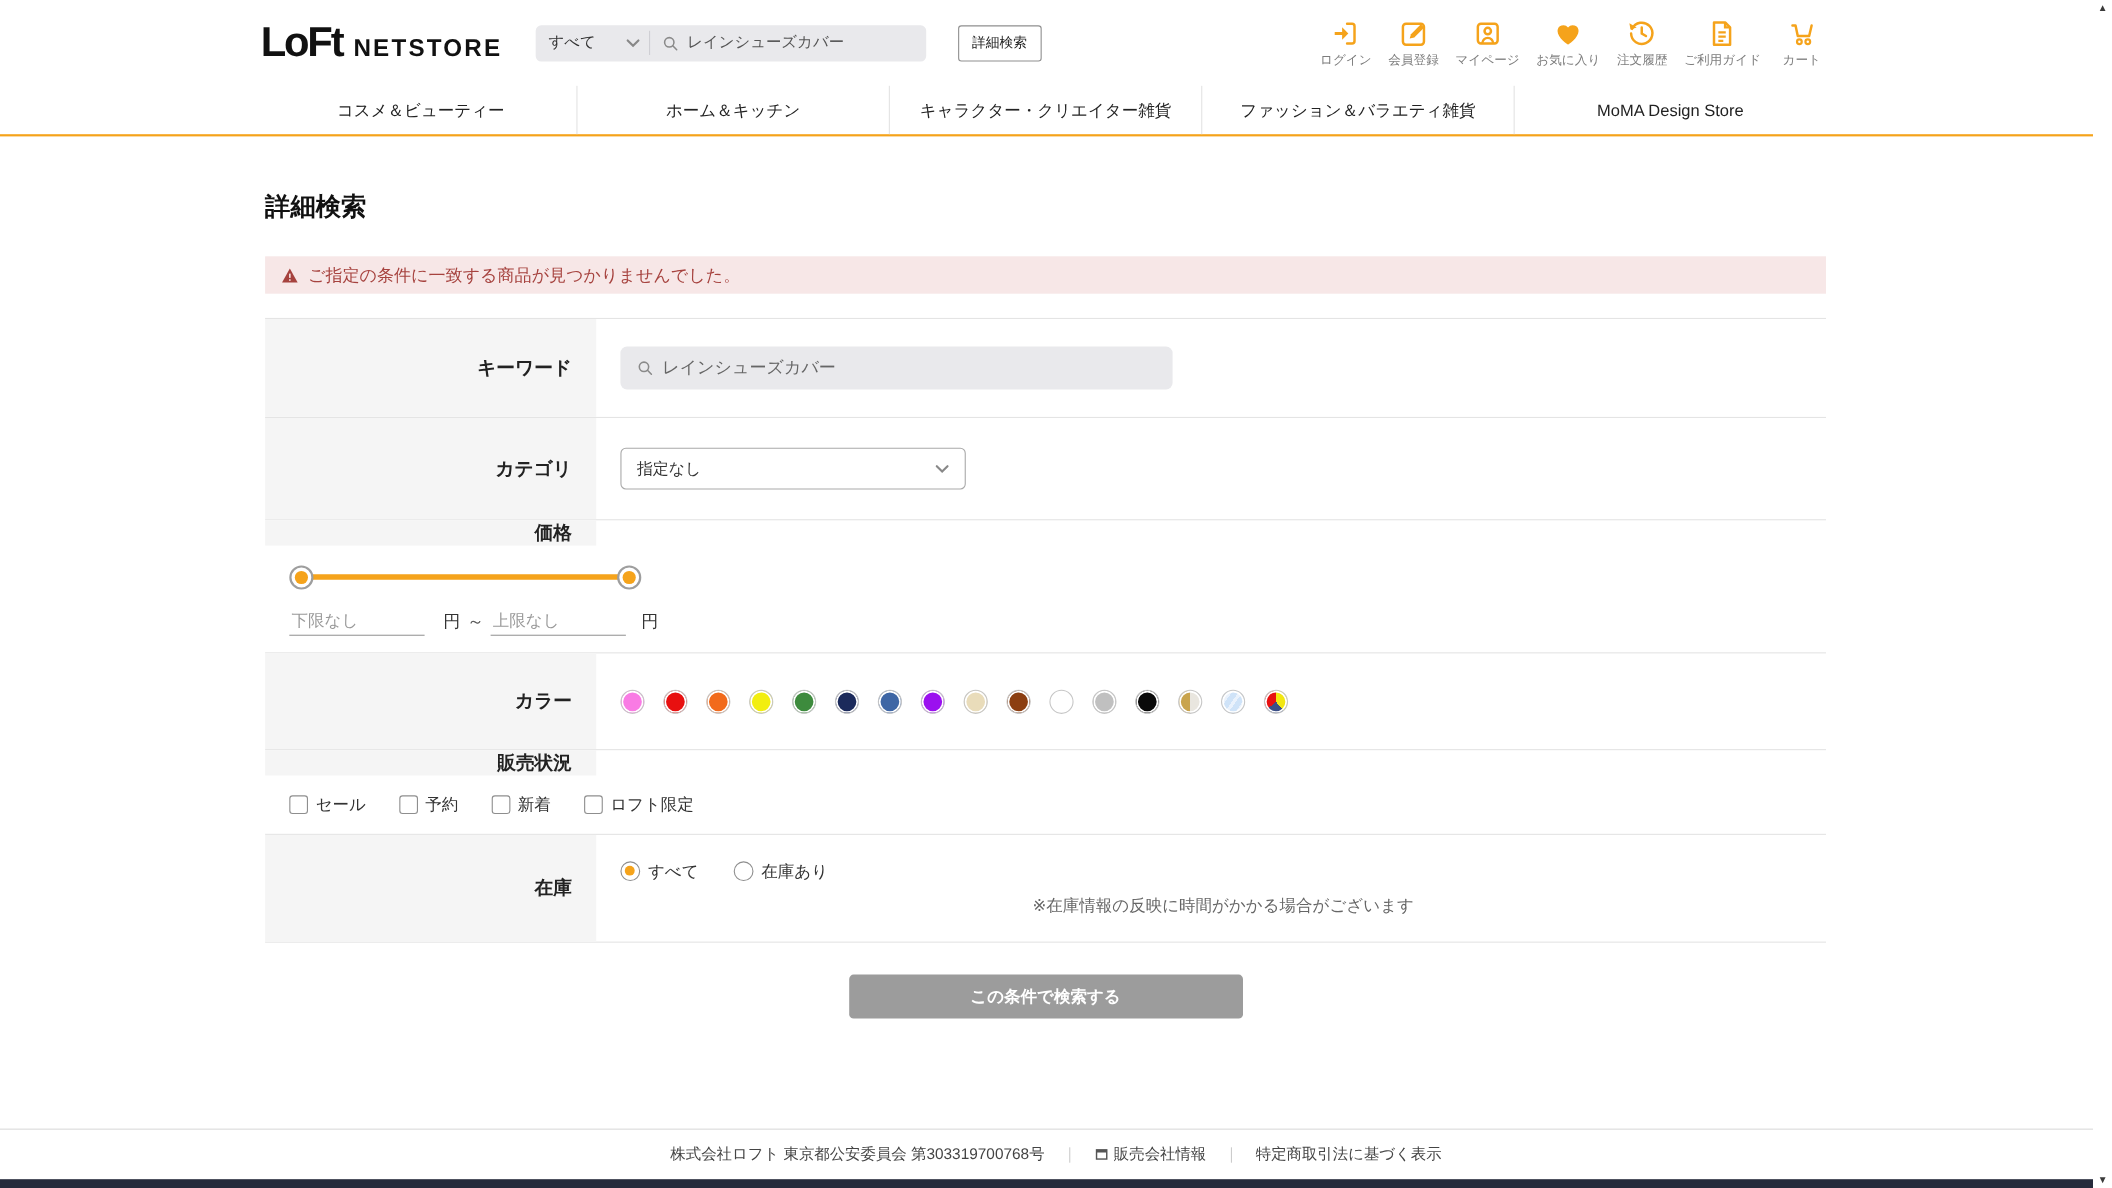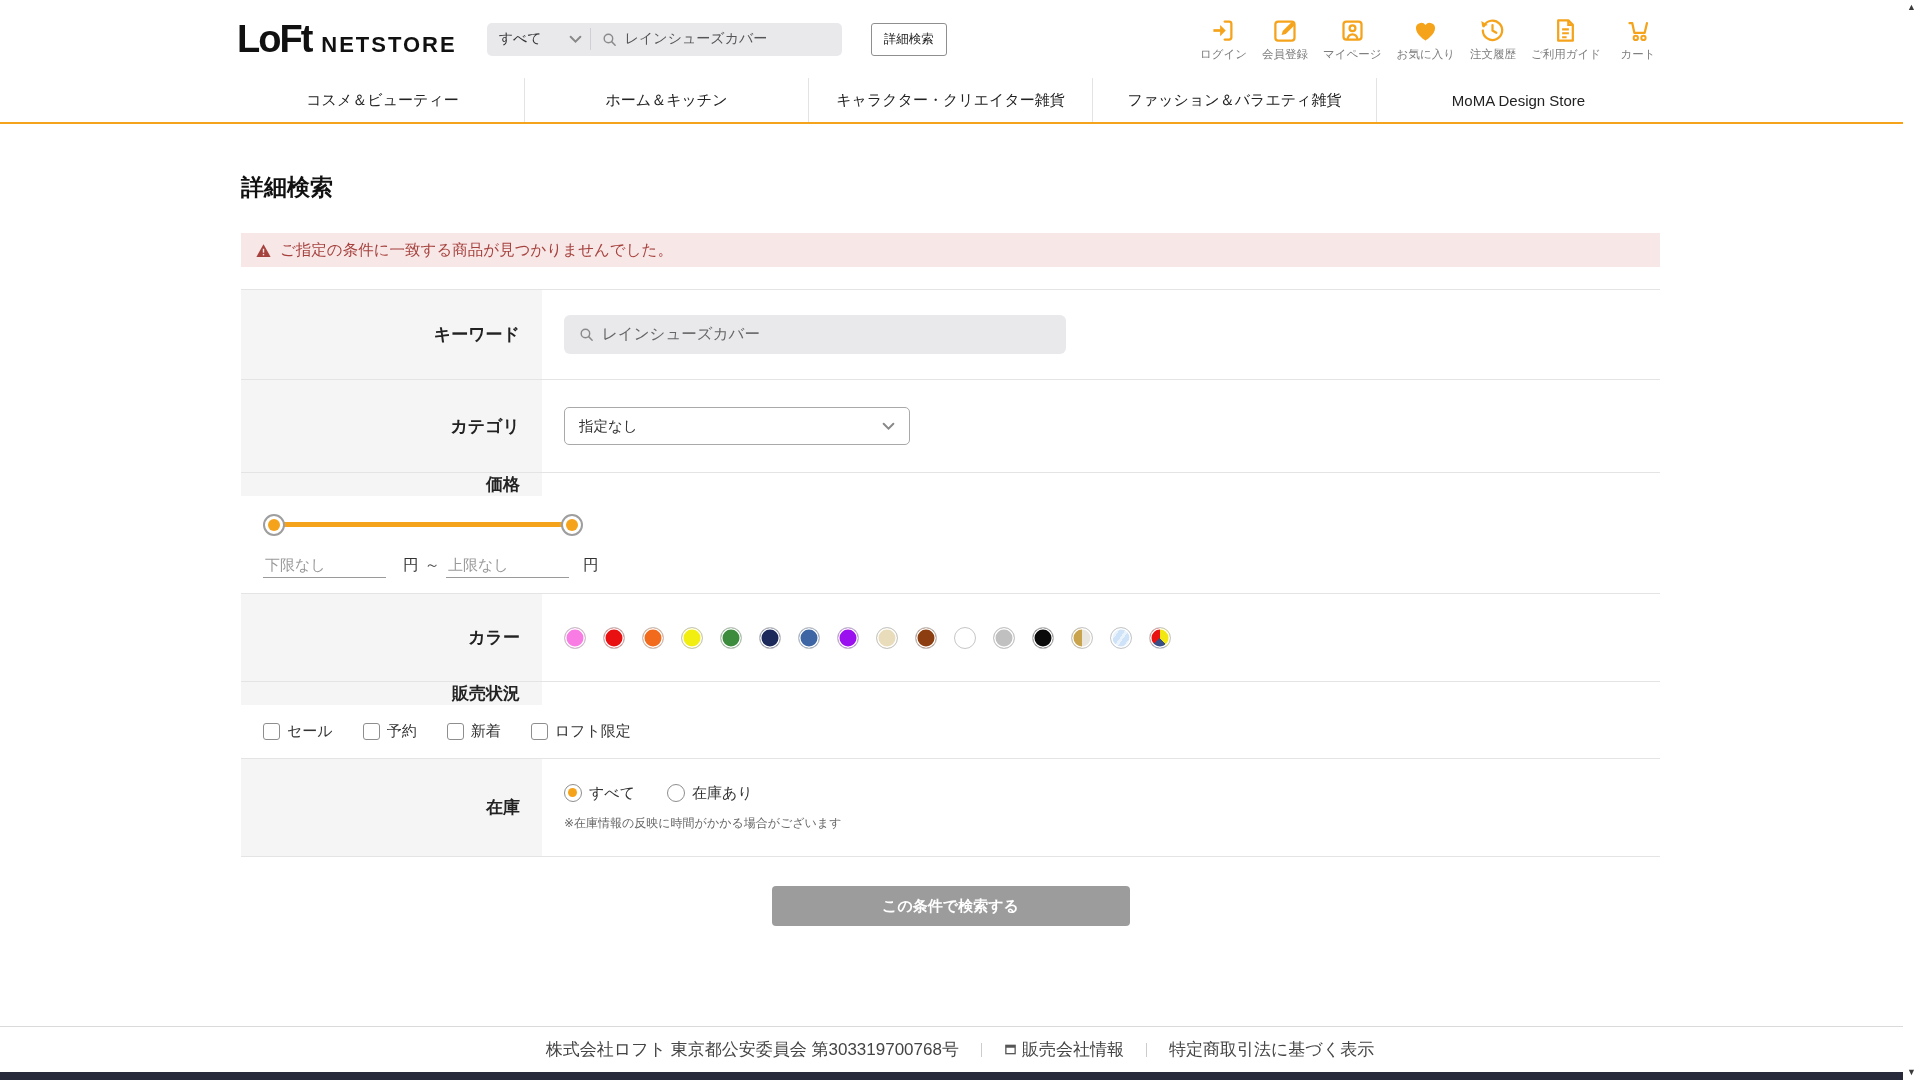--- a/index.html
+++ b/index.html
@@ -49,21 +49,21 @@
   .row-keyword{height:90px;}
   .row-category{height:93px;}
   .row-price{height:121px;flex-direction:column;}
   .row-color{height:88px;}
   .row-status{height:77px;flex-direction:column;}
   .row-stock{height:98px;}
   .kw-input{width:502px;height:39px;background:var(--search-bg);border-radius:6px;
     display:flex;align-items:center;padding-left:14px;}
   .kw-input input{border:none;background:transparent;outline:none;font-size:15.5px;
     color:#666;width:430px;font-family:inherit;}
-  .select{width:346px;height:38px;border:1px solid #A9A9A9;border-radius:5px;background:#fff;
+  .select{width:314px;height:38px;border:1px solid #A9A9A9;border-radius:5px;background:#fff;
     display:flex;align-items:center;padding:0 14px;font-size:14.5px;color:#333;cursor:pointer;}
   .select span{flex:1;}
   .chev{width:13px;height:9px;}
   
   .slider{position:relative;width:320px;height:22px;margin-top:2px;}
   .slider .track{position:absolute;left:11px;right:11px;top:8px;height:5px;background:var(--accent);border-radius:3px;}
   .handle{position:absolute;top:0;width:22px;height:22px;border-radius:50%;
     border:2px solid #9E9E9E;background:#fff;cursor:pointer;}
   .handle::after{content:"";position:absolute;left:3px;top:3px;width:12px;height:12px;
     border-radius:50%;background:var(--accent);}
@@ -79,31 +79,31 @@
     box-shadow:inset 0 0 0 1.5px #fff;cursor:pointer;flex:none;}
   
   .check-group{display:flex;gap:30px;align-items:center;}
   .check-item{display:flex;align-items:center;gap:7px;font-size:15px;color:#333;cursor:pointer;}
   .checkbox{width:17px;height:17px;border:1.5px solid #8E8E8E;border-radius:3px;background:#fff;flex:none;}
   .radio-group{display:flex;gap:32px;align-items:center;}
   .radio{width:18px;height:18px;border:1.5px solid #8E8E8E;border-radius:50%;background:#fff;
     flex:none;position:relative;}
   .radio.selected::after{content:"";position:absolute;left:3px;top:3px;width:9px;height:9px;
     border-radius:50%;background:var(--accent);}
-  .stock-note{margin-top:12px;font-size:12px;color:#666;}
+  .stock-note{margin-top:12px;font-size:15px;color:#666;text-align:center;}
   
   .actions{margin-top:29px;display:flex;justify-content:center;gap:32px;}
   .btn{height:40px;border-radius:4px;font-size:15px;font-weight:bold;cursor:pointer;
     display:flex;align-items:center;justify-content:center;font-family:inherit;}
   .btn-clear{width:357px;background:#fff;border:1px solid #9a9a9a;color:#222;}
   .btn-search{width:358px;background:var(--btn-gray);border:none;color:#fff;}
   
   .footer{margin-top:100px;border-top:1px solid #DADADA;height:46px;display:flex;
     align-items:center;justify-content:center;width:1920px;margin-left:-241px;}
-  .footer-inner{display:flex;align-items:center;gap:0;font-size:17px;color:#444;}
+  .footer-inner{display:flex;align-items:center;gap:0;font-size:14px;color:#444;}
   .f-sep{width:1px;height:14px;background:#ccc;margin:0 22px;}
   .f-link{display:flex;align-items:center;gap:5px;cursor:pointer;justify-content:center;}
   .f-link svg{width:13px;height:13px;}
   .footer-bar{width:1903px;height:8px;background:var(--footer-bar);margin-left:-241px;}
   
   .scrollbar{position:fixed;right:0;top:0;width:17px;height:1080px;background:#fff;z-index:50;
     display:flex;flex-direction:column;justify-content:space-between;align-items:center;padding:3px 0;}
   .sb-arrow{font-size:9px;color:#3a3a3a;cursor:pointer;line-height:1;}
 </style>
 </head>

